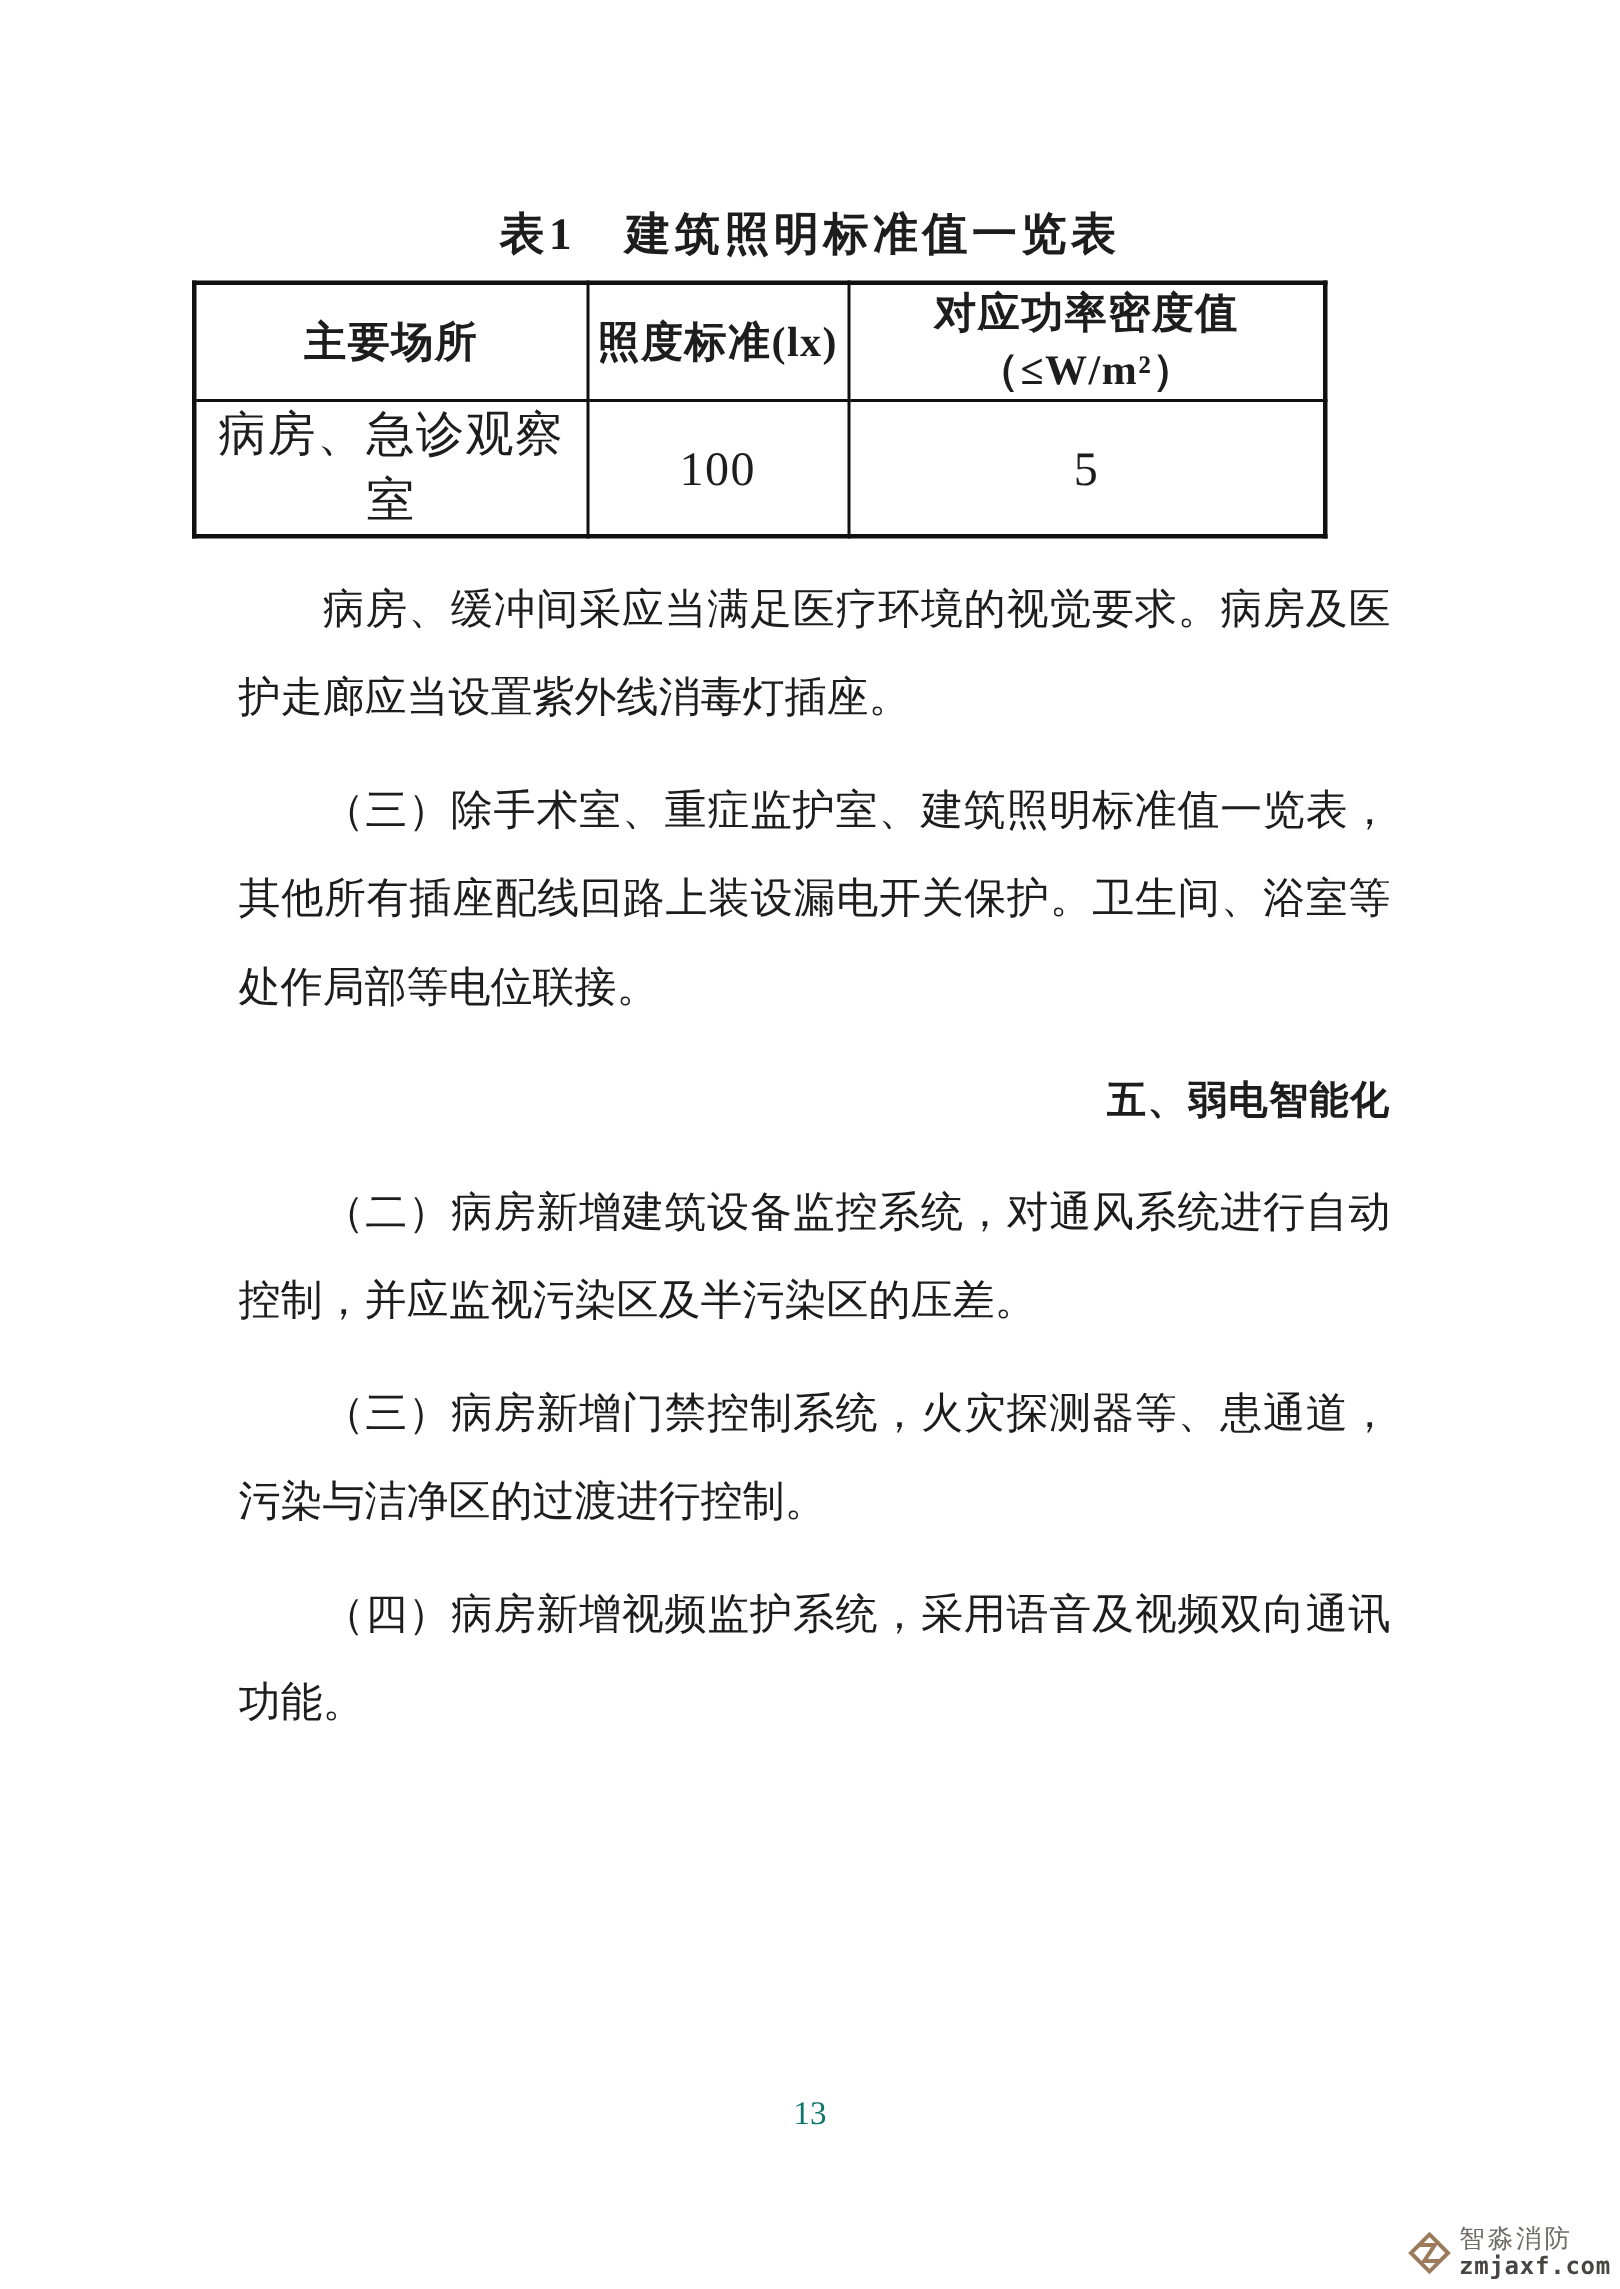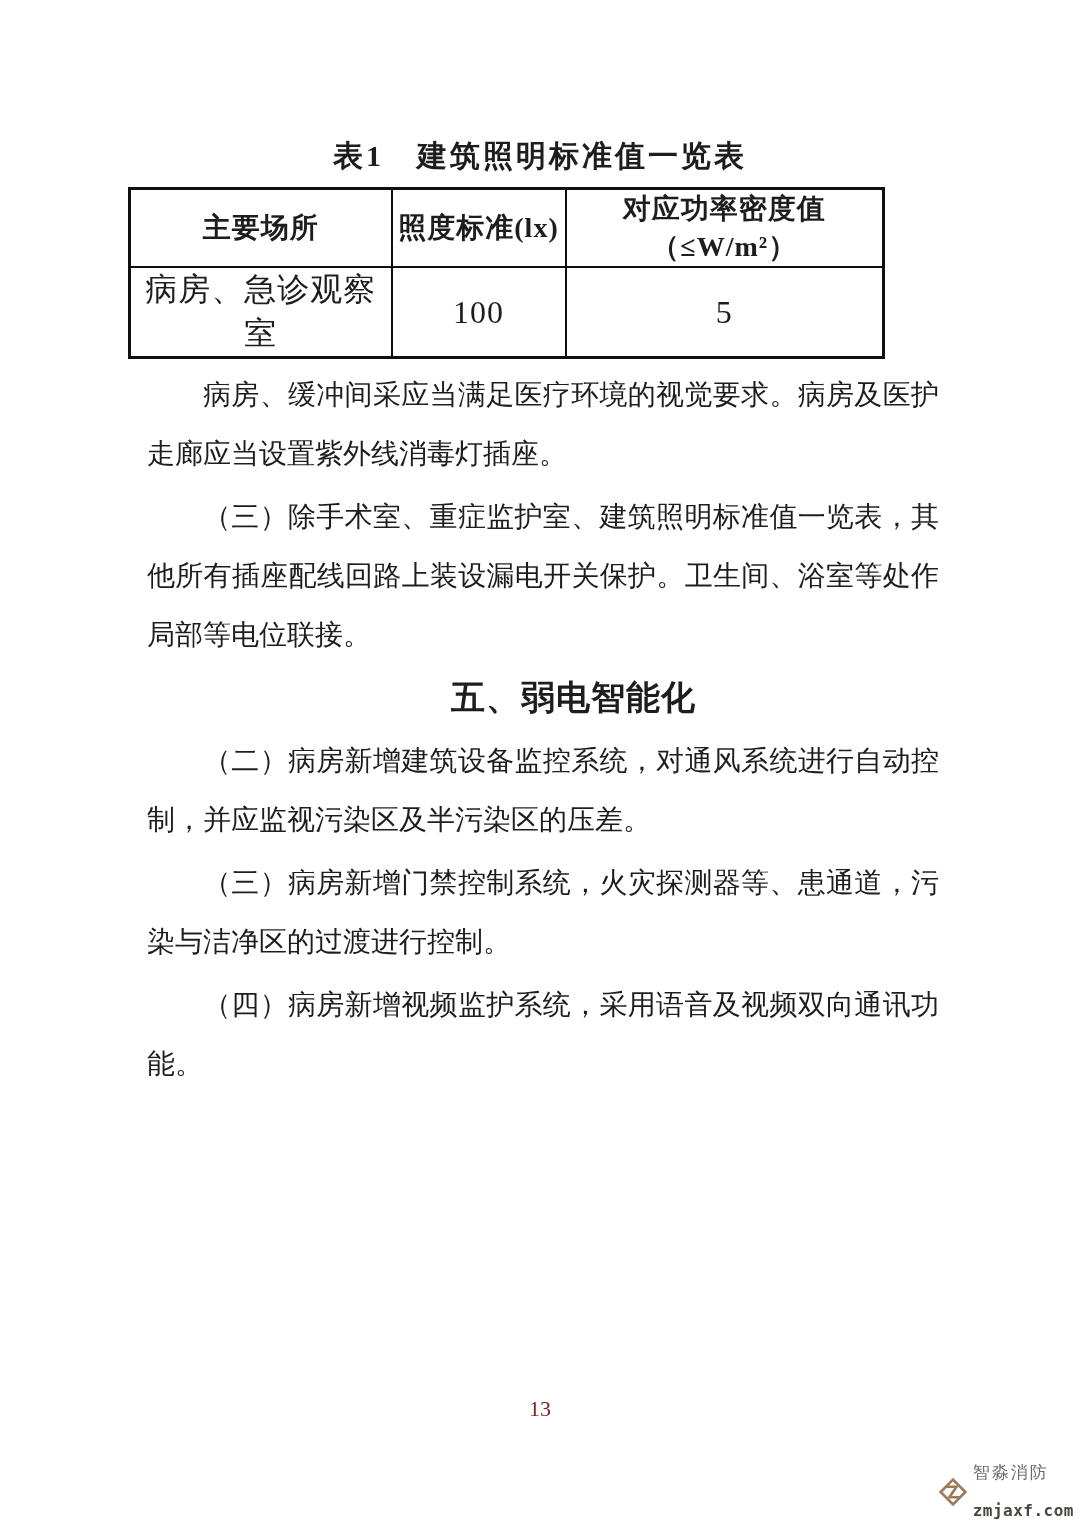--- a/index.html
+++ b/index.html
@@ -55,49 +55,49 @@
   .body-text {
     position: absolute;
     left: 143px;
     top: 361px;
     width: 800px;
     font-size: 28px;
     line-height: 59px;
     text-align: justify;
   }
   .body-text p, .body-text h2 {
-    margin: 4px;
+    margin: 16px;
     text-indent: 2em;
   }
   .body-text h2 {
-    font-size: 34px;
+    font-size: 26px;
     font-weight: bold;
     text-indent: 1.8em;
-    text-align: center;
+    text-align: right;
     letter-spacing: 1px;
   }
   .page-number {
     position: absolute;
     top: 1396px;
     left: 0;
     width: 100%;
     text-align: center;
     font-size: 22px;
-    color: #7f1d1d;
+    color: #0f766e;
   }
   .watermark {
     position: absolute;
     right: 6px;
     bottom: 6px;
     display: flex;
     align-items: center;
     gap: 5px;
   }
   .wm-icon { width: 30px; height: 30px; flex: 0 0 auto; }
-  .wm-text { display: flex; flex-direction: column; line-height: 1.1; gap: 20px; }
+  .wm-text { display: flex; flex-direction: column; line-height: 1.1; }
   .wm-brand {
     font-family: "Liberation Sans", sans-serif;
     font-size: 17px;
     color: #6f6b68;
     letter-spacing: 2px;
   }
   .wm-domain {
     font-family: "DejaVu Sans Mono", monospace;
     font-size: 16px;
     font-weight: bold;

